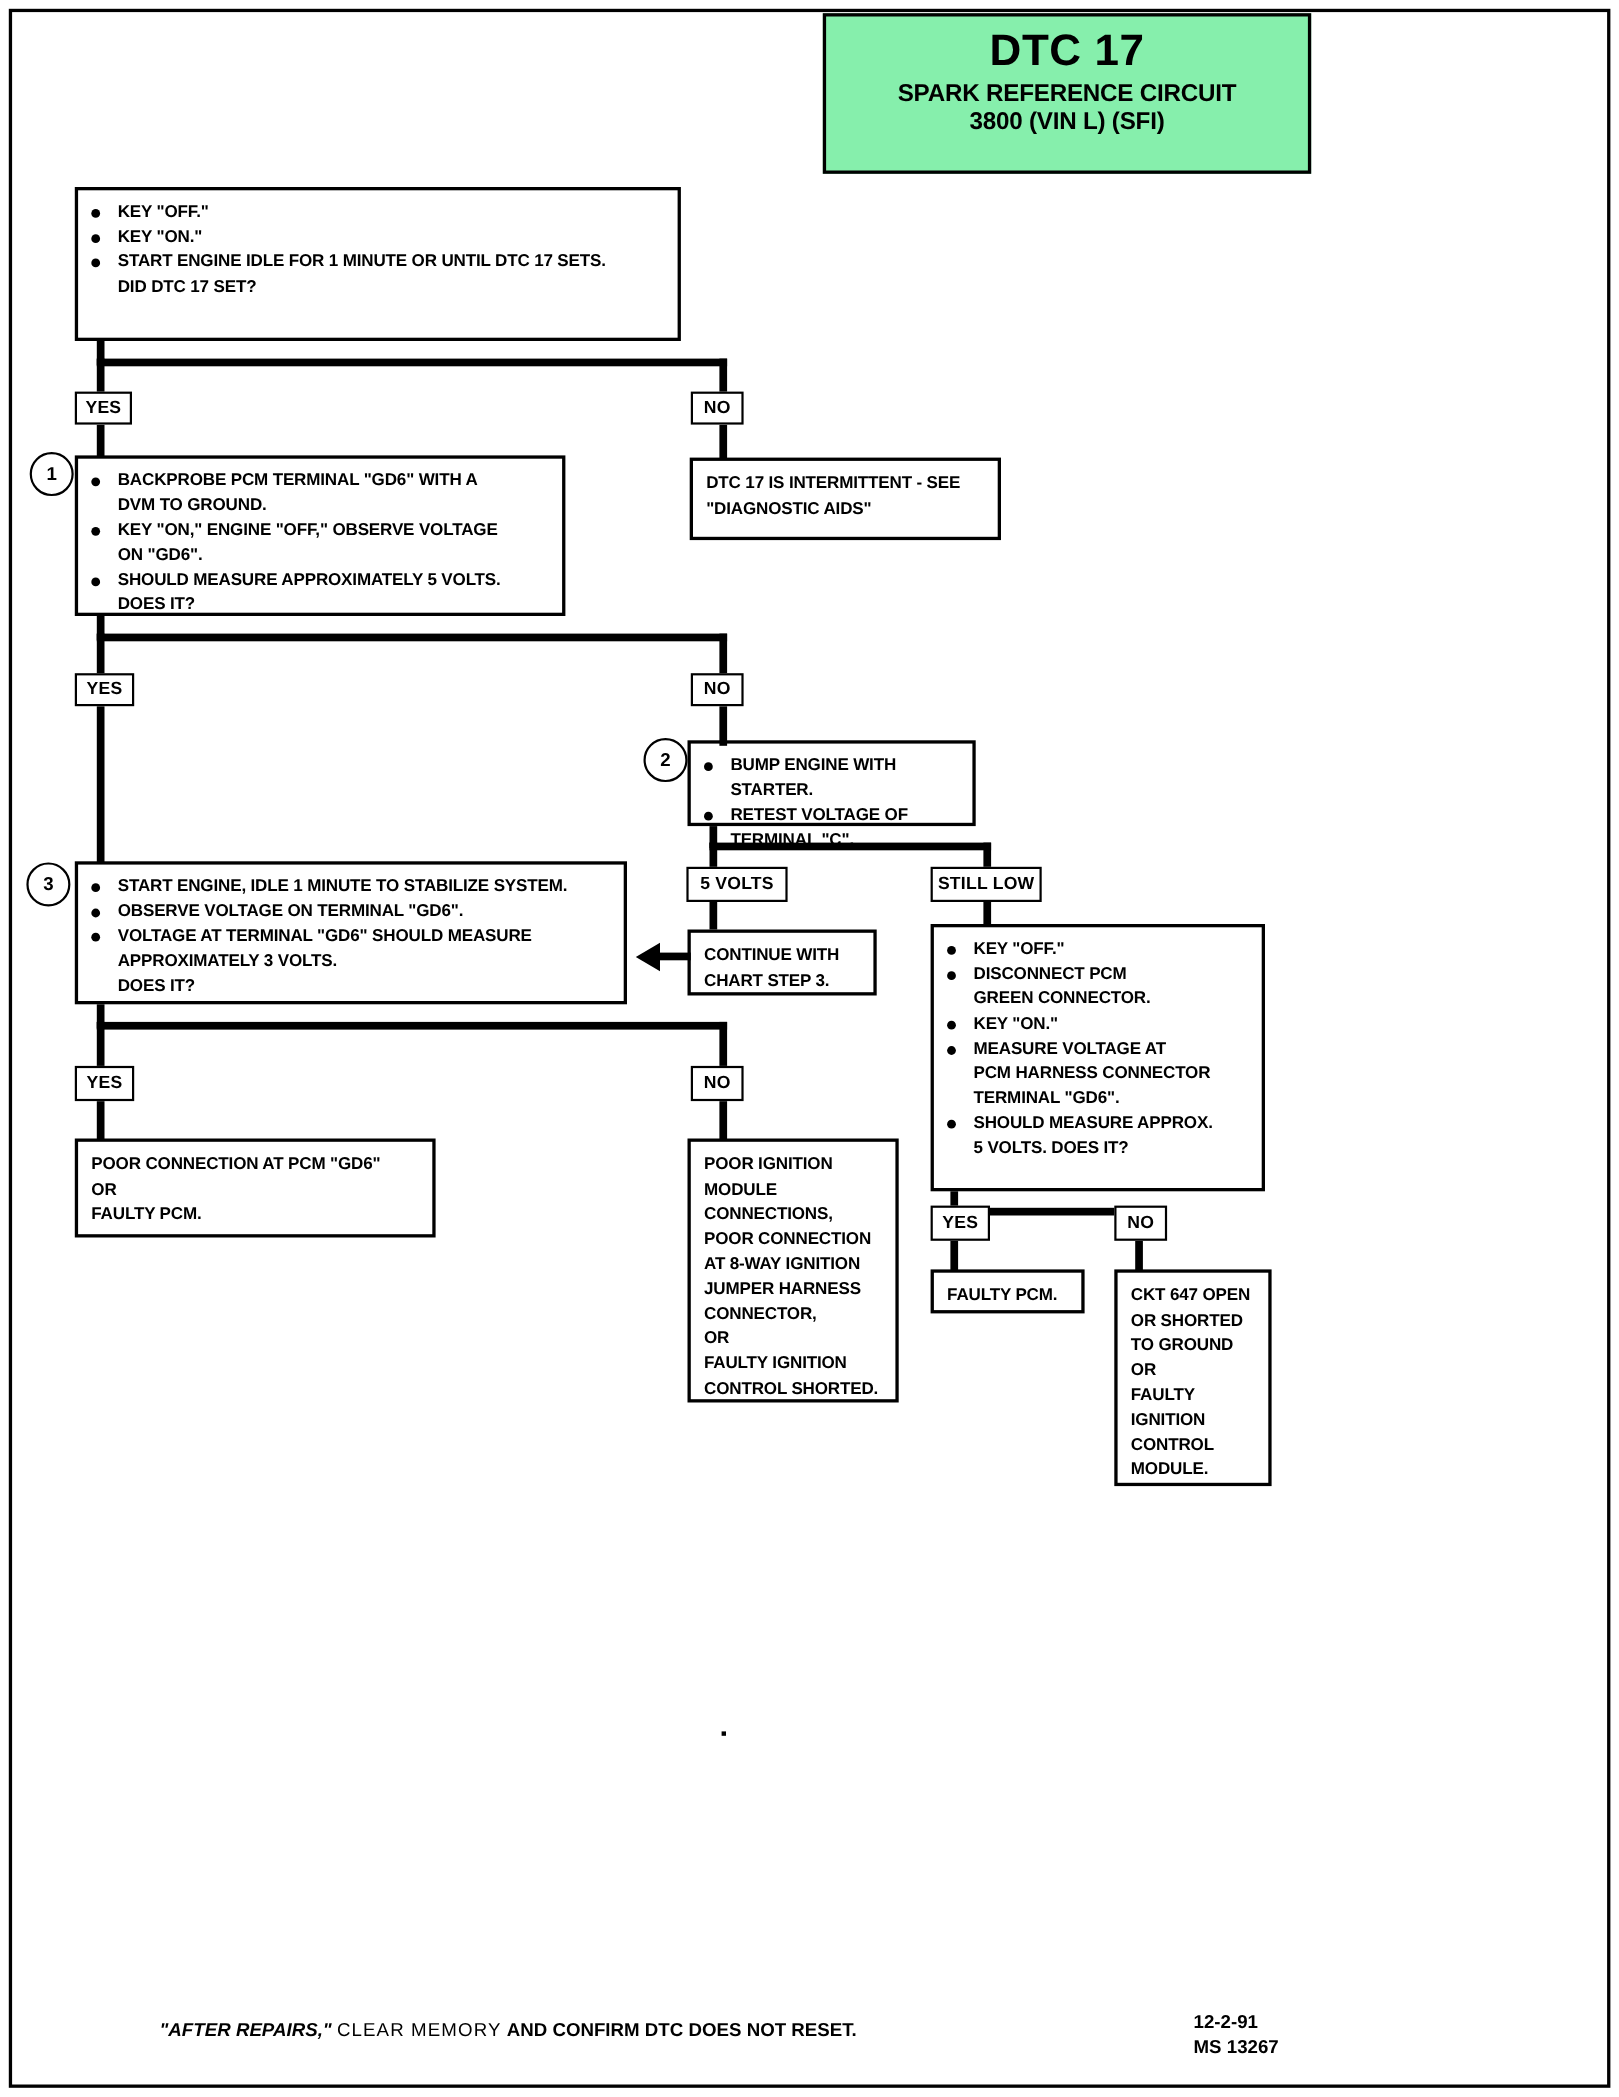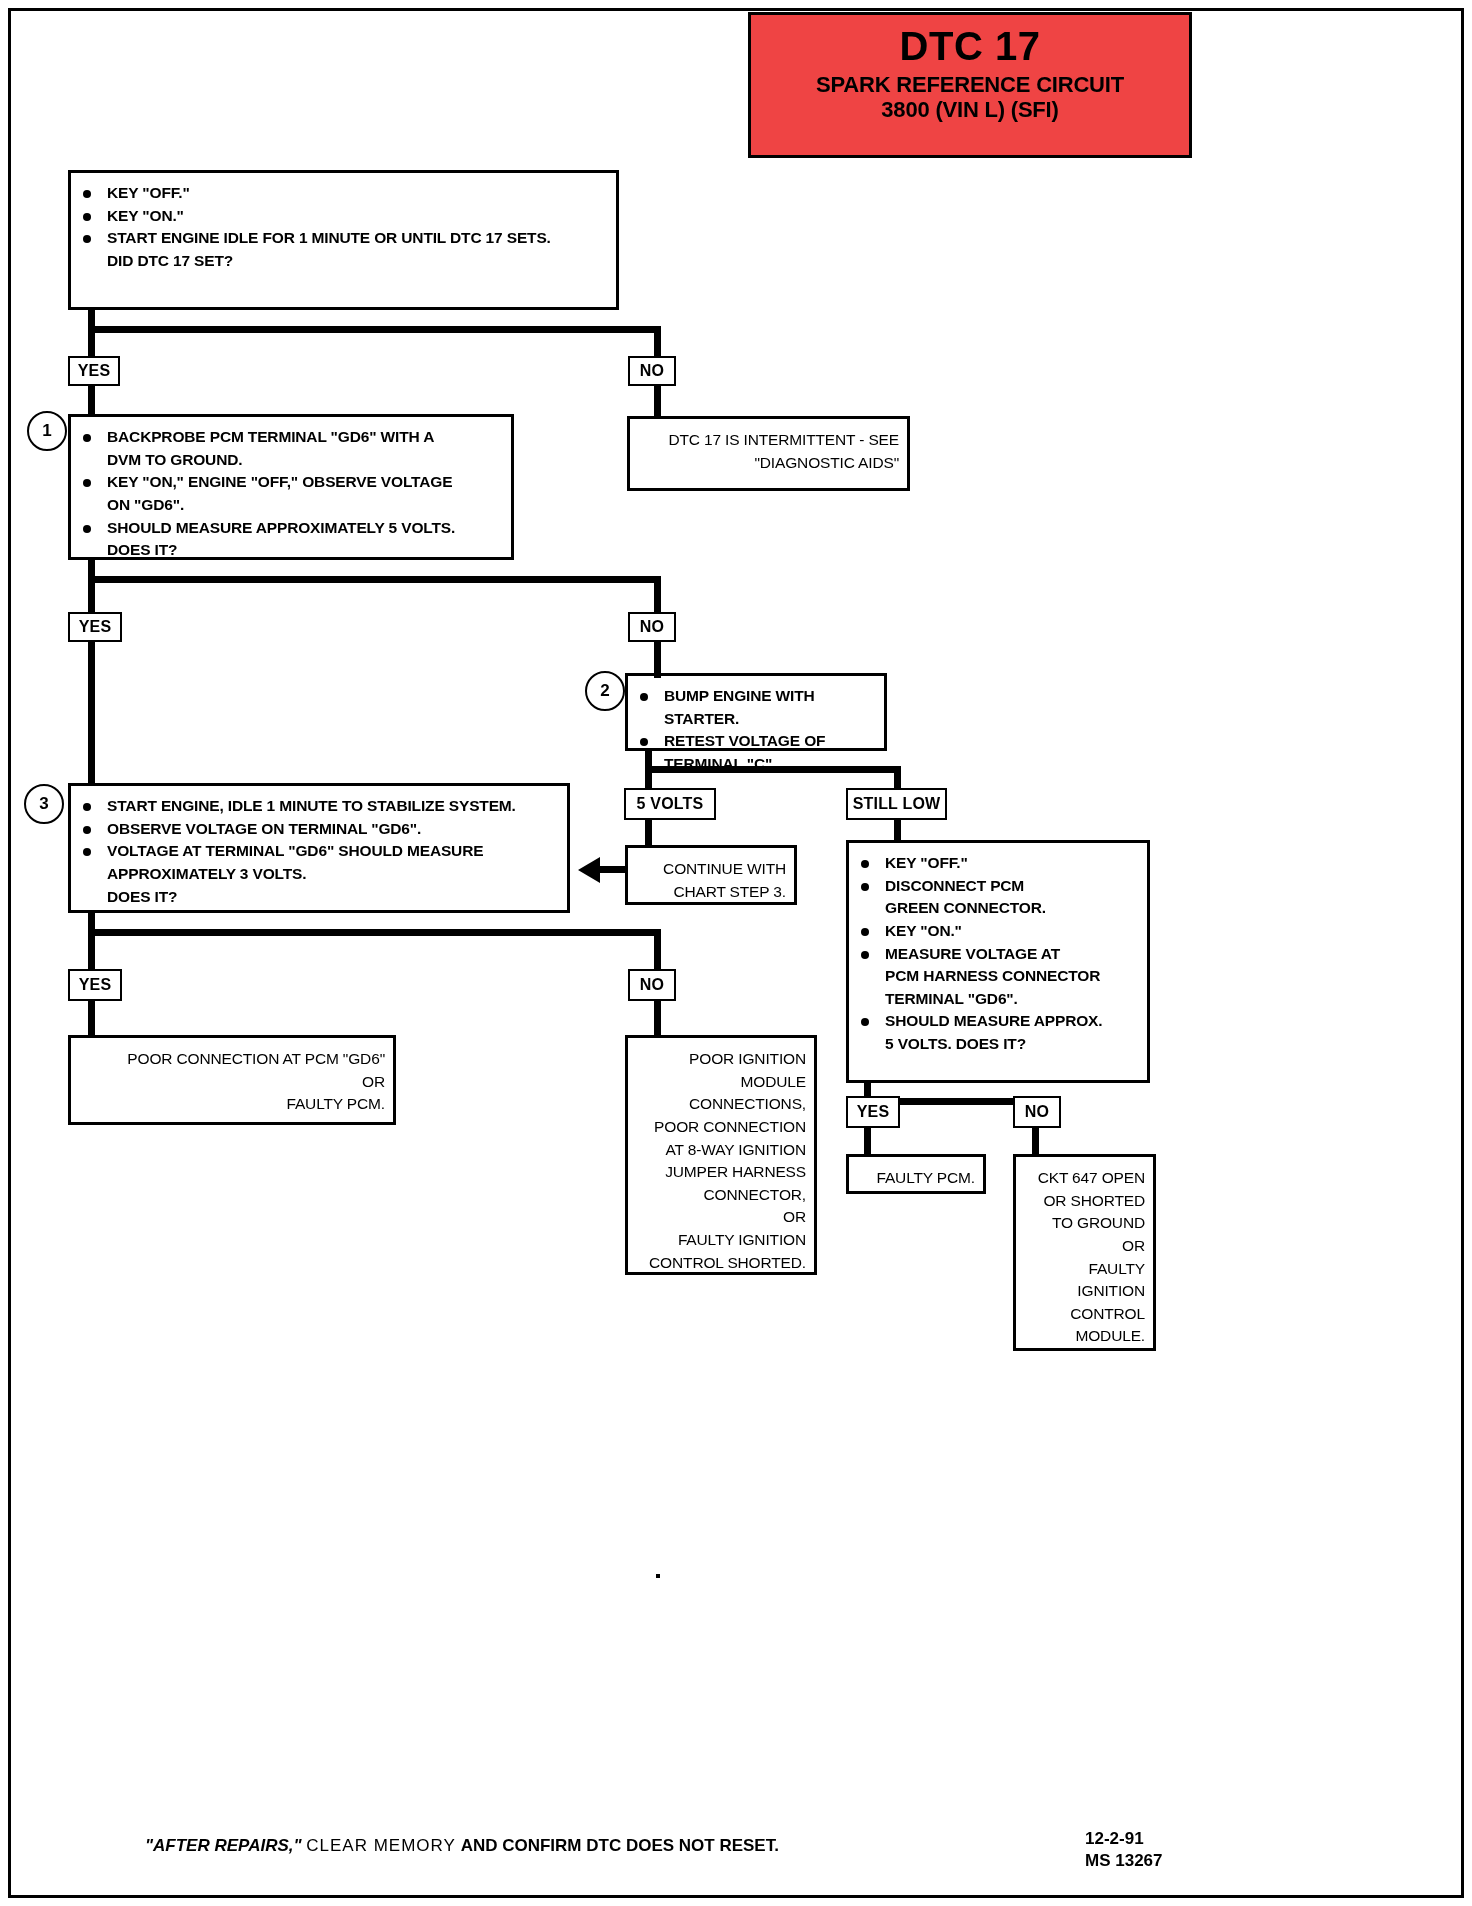--- a/index.html
+++ b/index.html
@@ -22,21 +22,21 @@
     border:3px solid #000;
     box-sizing:border-box;
   }
   
   .title-block{
     position:absolute;
     left:748px; top:12px;
     width:444px; height:146px;
     border:3px solid #000;
     box-sizing:border-box;
-    background:#ef4444;
+    background:#86efac;
     text-align:center;
     padding-top:10px;
   }
   .title-dtc{
     font-size:40px;
     font-weight:bold;
     letter-spacing:.5px;
     line-height:1.05;
     color:#000;
   }
@@ -82,24 +82,23 @@
     left:6px; top:8px;
     width:8px; height:8px;
     border-radius:50%;
     background:#000;
   }
   .box li.cont{
     padding-left:30px;
   }
   .plain{
     font-size:15.5px;
-    font-weight:normal;
+    font-weight:bold;
     line-height:1.46;
     letter-spacing:-.15px;
-    text-align:right;
   }
   .pad{padding:9px 8px 8px 6px;}
   .pad-plain{padding:10px 8px 8px 12px;}
   
   .label-box{
     position:absolute;
     border:2.5px solid #000;
     box-sizing:border-box;
     background:#fff;
     font-size:16px;

